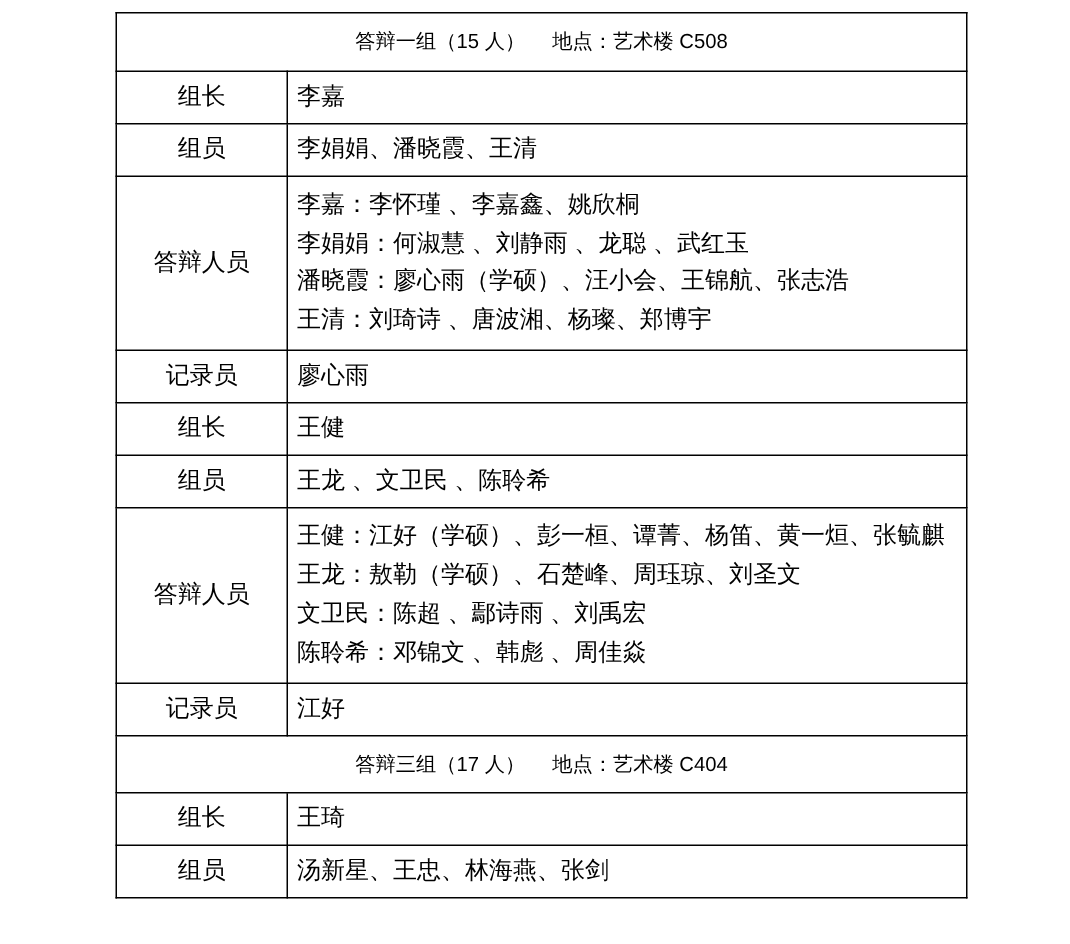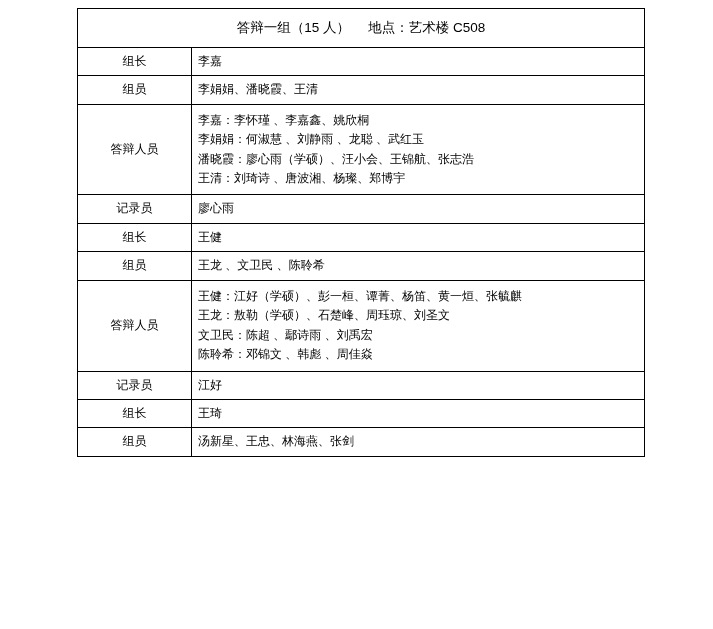--- a/index.html
+++ b/index.html
@@ -24,21 +24,21 @@
     position: absolute;
     left: 77px;
     top: 8px;
     width: 568px;
     border-collapse: collapse;
     table-layout: fixed;
   }
   .doc-table td {
     border: 1px solid #000000;
     padding: 4px 6px;
-    font-size: 12px;
+    font-size: 16px;
     line-height: 1.62;
     vertical-align: middle;
     color: #000000;
   }
   col.c-label { width: 114px; }
   col.c-value { width: 453px; }
 
   .group-header td {
     text-align: center;
     padding: 8px 6px;
@@ -123,20 +123,25 @@
           <div class="line">王龙：敖勒（学硕）、石楚峰、周珏琼、刘圣文</div>
           <div class="line">文卫民：陈超 、鄢诗雨 、刘禹宏</div>
           <div class="line">陈聆希：邓锦文 、韩彪 、周佳焱</div>
         </td>
       </tr>
       <tr>
         <td class="label-cell">记录员</td>
         <td class="value-center">江好</td>
       </tr>
 
+      <tr class="group-header">
+        <td colspan="2">
+          <span class="header-inner">答辩三组（17 人）</span><span class="header-gap"></span><span class="header-inner">地点：艺术楼 C404</span>
+        </td>
+      </tr>
       <tr>
         <td class="label-cell">组长</td>
         <td class="value-center">王琦</td>
       </tr>
       <tr>
         <td class="label-cell">组员</td>
         <td class="value-center">汤新星、王忠、林海燕、张剑</td>
       </tr>
     </tbody>
   </table>

